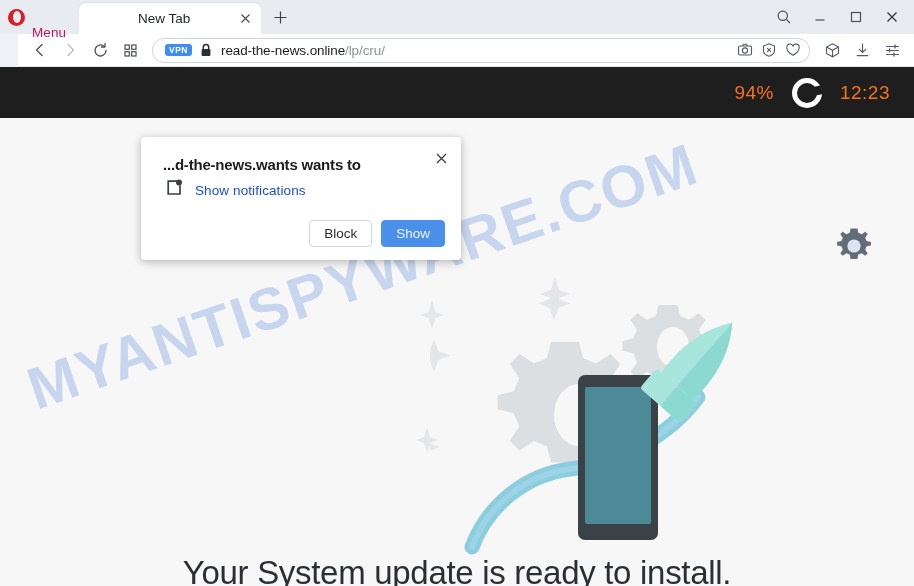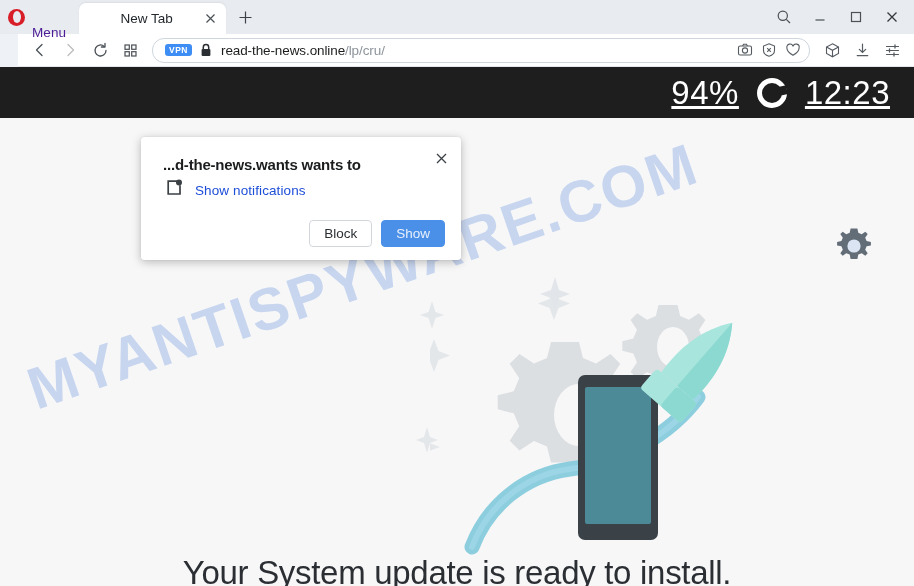--- a/index.html
+++ b/index.html
@@ -21,25 +21,25 @@
   .opera-logo{
     width:17px;height:17px;border-radius:50%;
     background:#d81e28;
     position:relative;flex:none;
   }
   .opera-logo::after{
     content:"";position:absolute;left:4.5px;top:2.5px;
     width:8px;height:12px;border-radius:50%;
     background:#e8ecf1;
   }
-  .menu-label{font-size:13.5px;color:#4c1d95;letter-spacing:.1px;margin-top:31px;}
+  .menu-label{font-size:13.5px;color:#be185d;letter-spacing:.1px;margin-top:31px;}
 
   .tab{
     position:relative;margin-left:3px;
-    width:147px;height:31px;
+    width:182px;height:31px;
     background:#ffffff;border-radius:7px 7px 0 0;
     display:flex;align-items:center;
     box-shadow:0 -1px 2px rgba(0,0,0,.06);
   }
   .tab-title{
     flex:1;text-align:center;font-size:13.5px;color:#23282d;
     white-space:nowrap;overflow:hidden;text-overflow:ellipsis;padding-left:16px;
   }
   .tab-close{
     width:24px;height:24px;margin-right:4px;flex:none;
@@ -88,23 +88,22 @@
   .addr-actions .navicon{width:22px;height:21px;}
 
   
   .page{position:relative;width:914px;height:520px;background:#f7f7f8;overflow:hidden;}
   .darkbar{
     position:absolute;left:0;top:0;width:914px;height:51px;background:#1e1e1e;
     display:flex;align-items:center;justify-content:flex-end;
     padding-right:24px;box-sizing:border-box;gap:18px;
   }
   .darkbar .pct,.darkbar .clock{
-    color:#ffffff;font-size:33px;font-weight:400;letter-spacing:.5px;
+    color:#f97316;font-size:19px;font-weight:400;letter-spacing:.5px;
     font-family:"Liberation Sans", sans-serif;
-    text-decoration:underline;
   }
   .ring{
     width:30px;height:30px;border-radius:50%;
     border:5px solid #ffffff;box-sizing:border-box;
     position:relative;flex:none;
   }
   .ring::after{
     content:"";position:absolute;right:-5px;top:3px;width:8px;height:9px;background:#1e1e1e;
     transform:rotate(-12deg);
   }

